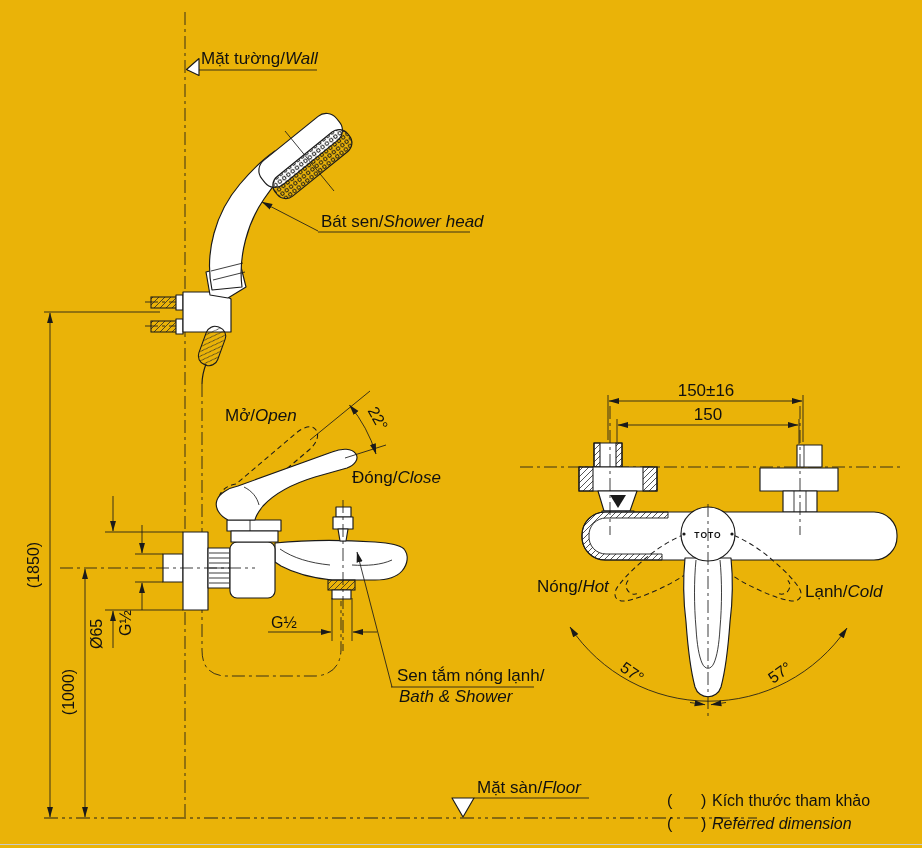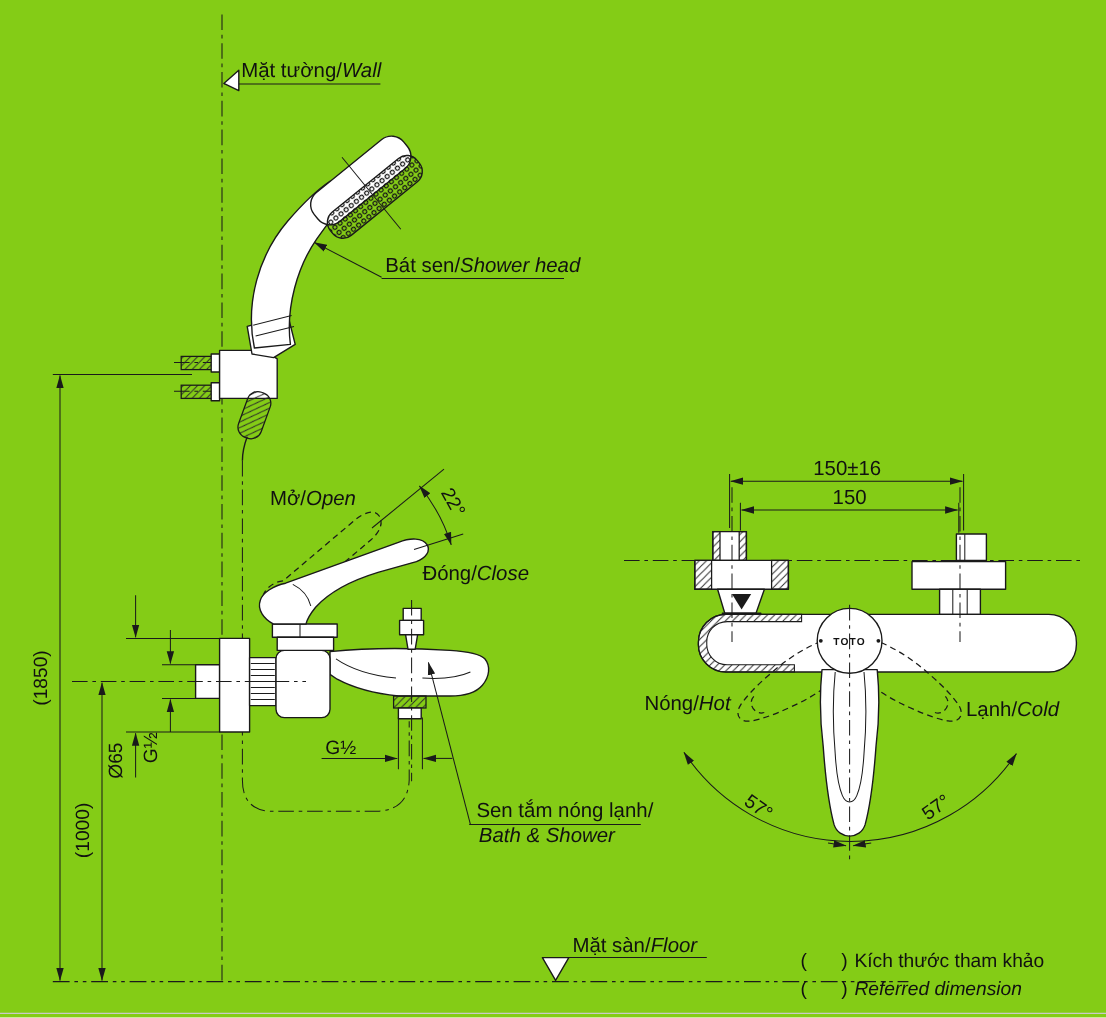--- a/index.html
+++ b/index.html
@@ -1,16 +1,16 @@
 <!DOCTYPE html>
 <html><head>
 <meta charset="utf-8">
 <style>
   html,body{margin:0;padding:0;background:#fff;}
-  .page{width:922px;height:848px;position:relative;background:#84cc16;overflow:hidden;}
+  .page{width:922px;height:848px;position:relative;background:#eab308;overflow:hidden;}
   svg{display:block;font-family:"Liberation Sans","DejaVu Sans",sans-serif;}
   .ln{stroke:#1a1a1a;stroke-width:1.15;fill:none;stroke-linejoin:round;}
   .thin{stroke:#1a1a1a;stroke-width:0.85;fill:none;}
   .cl{stroke:#1a1a1a;stroke-width:0.85;fill:none;stroke-dasharray:13 4 3 4;}
   .cl2{stroke:#1a1a1a;stroke-width:0.95;fill:none;stroke-dasharray:14 4 3 4 3 4;}
   .hid{stroke:#1a1a1a;stroke-width:1.05;fill:none;stroke-dasharray:5 3.5;stroke-linejoin:round;}
   .fw{fill:#fff;stroke:#1a1a1a;stroke-width:1.15;stroke-linejoin:round;}
   .fh{fill:url(#pat-hatch);stroke:#1a1a1a;stroke-width:1.05;}
   .arr-e{marker-end:url(#arw);}
   .arr-b{marker-start:url(#arw);marker-end:url(#arw);}

